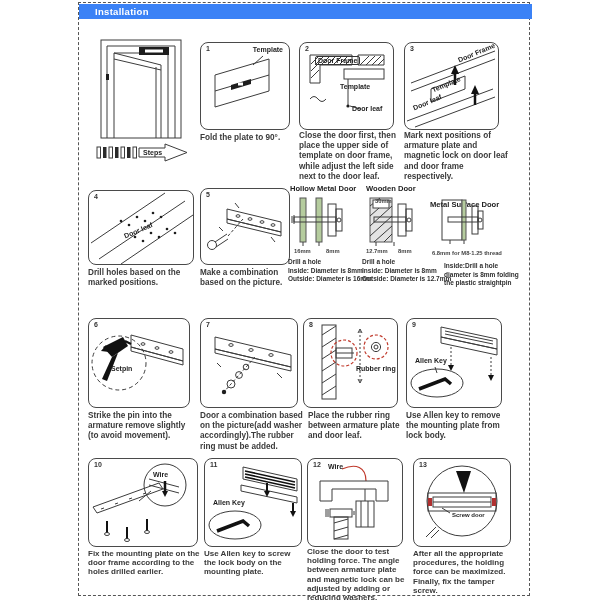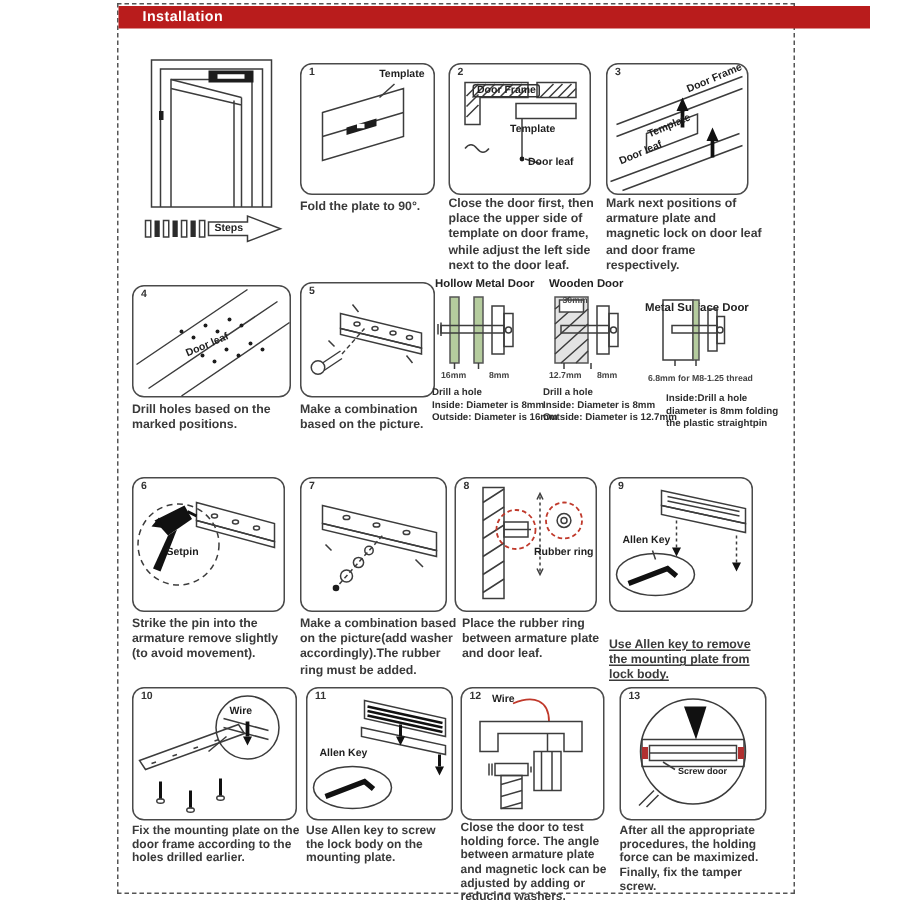--- a/index.html
+++ b/index.html
@@ -1,19 +1,19 @@
 <!DOCTYPE html>
 <html><head>
 <meta charset="utf-8">
 <style>
   html,body{margin:0;padding:0;}
   body{width:600px;height:600px;position:relative;overflow:hidden;background:#fff;
        font-family:"Liberation Sans", sans-serif;color:#3a3a3a;}
   .frame{position:absolute;left:78px;top:2px;width:450px;height:592px;border:1px dashed #555;}
-  .header{position:absolute;left:79px;top:4px;width:501px;height:15px;background:#b91c1c;}
+  .header{position:absolute;left:79px;top:4px;width:453px;height:15px;background:#3b82f6;}
   .header span{display:block;font-size:9.5px;font-weight:bold;color:#fff;line-height:15px;padding-left:16px;letter-spacing:.3px;}
   .panel{position:absolute;border:1px solid #4a4a4a;border-radius:8px;background:#fff;}
   .num{position:absolute;top:2px;left:5px;font-size:7px;font-weight:bold;color:#333;}
   .cap{position:absolute;font-size:8.2px;font-weight:bold;line-height:10.2px;color:#3a3a3a;}
   .cap.small{font-size:8px;line-height:9.2px;}
   .lbl{position:absolute;font-size:7px;font-weight:bold;color:#1e1e1e;white-space:nowrap;}
   .lbl.tiny{font-size:6px;}
   .lbl.boxed{border:1px solid #333;border-radius:2px;padding:0 2px;}
   .rot{display:inline-block;transform:rotate(-23deg);transform-origin:left top;}
   .dt-title{position:absolute;font-size:7.6px;font-weight:bold;color:#222;white-space:nowrap;}
@@ -223,21 +223,21 @@
     <ellipse class="dgm" cx="50" cy="31" rx="2.2" ry="1.4"></ellipse>
     <ellipse class="dgm" cx="70" cy="36" rx="2.2" ry="1.4"></ellipse>
     <line class="dgm" x1="22" y1="74" x2="54" y2="38" stroke-dasharray="3,2"></line>
     <circle class="dgm" cx="30" cy="65" r="4"></circle>
     <circle class="dgm" cx="38" cy="56" r="3.4"></circle>
     <circle class="dgm" cx="45" cy="48" r="2.8"></circle>
     <circle cx="23" cy="73" r="2.2" fill="#1d1d1d"></circle>
     <path class="dgm" d="M76,54 l5,5 M16,44 l4,4"></path>
   </svg>
 </div>
-<div class="cap" style="left:200px;top:411px;width:108px;">Make a combination based on the picture(add washer accordingly).The rubber ring must be added.</div>
+<div class="cap" style="left:200px;top:411px;width:108px;">Door a combination based on the picture(add washer accordingly).The rubber ring must be added.</div>
 
 <div class="panel" style="left:303px;top:318px;width:93px;height:88px;">
   <span class="num">8</span>
   <svg style="left:0;top:0;" width="93" height="88" viewBox="0 0 93 88">
     <rect class="dgm" x="18" y="6" width="14" height="74"></rect>
     <path class="dgm" d="M18,16 l14,-9 M18,28 l14,-9 M18,40 l14,-9 M18,52 l14,-9 M18,64 l14,-9 M18,76 l14,-9" stroke-width="0.7"></path>
     <rect class="dgm" x="32" y="29" width="16" height="10"></rect>
     <line class="dgm" x1="32" y1="34" x2="50" y2="34"></line>
     <circle cx="40" cy="34" r="13" fill="none" stroke="#c0392b" stroke-dasharray="3,2" stroke-width="1.2"></circle>
     <line class="dgm" x1="56" y1="12" x2="56" y2="62" stroke-dasharray="2,2"></line>
@@ -259,21 +259,21 @@
     <line class="dgm" x1="44" y1="28" x2="44" y2="46" stroke-dasharray="2,2"></line>
     <polygon points="41,46 47,46 44,52" fill="#111"></polygon>
     <line class="dgm" x1="84" y1="38" x2="84" y2="56" stroke-dasharray="2,2"></line>
     <polygon points="81,56 87,56 84,62" fill="#111"></polygon>
     <ellipse class="dgm" cx="30" cy="64" rx="26" ry="14"></ellipse>
     <path d="M12,70 L38,60 L44,65" stroke="#111" stroke-width="3.5" fill="none"></path>
     <path class="dgm" d="M28,48 l2,6"></path>
   </svg>
   <span class="lbl" style="left:8px;top:38px;">Allen Key</span>
 </div>
-<div class="cap" style="left:406px;top:425px;width:100px;text-decoration:underline;">Use Allen key to remove the mounting plate from lock body.</div>
+<div class="cap" style="left:406px;top:411px;width:100px;">Use Allen key to remove the mounting plate from lock body.</div>
 
 <div class="panel" style="left:88px;top:458px;width:108px;height:87px;">
   <span class="num">10</span>
   <svg style="left:0;top:0;" width="108" height="87" viewBox="0 0 108 87">
     <circle class="dgm" cx="76" cy="26" r="21"></circle>
     <path class="dgm" d="M62,32 L50,42"></path>
     <path class="dgm" d="M60,20 L90,28 M60,26 L90,34"></path>
     <path d="M76,22 v10" stroke="#111" stroke-width="2.5"></path>
     <polygon points="73,32 79,32 76,38" fill="#111"></polygon>
     <polygon class="dgm" points="4,48 70,24 74,30 8,54"></polygon>

